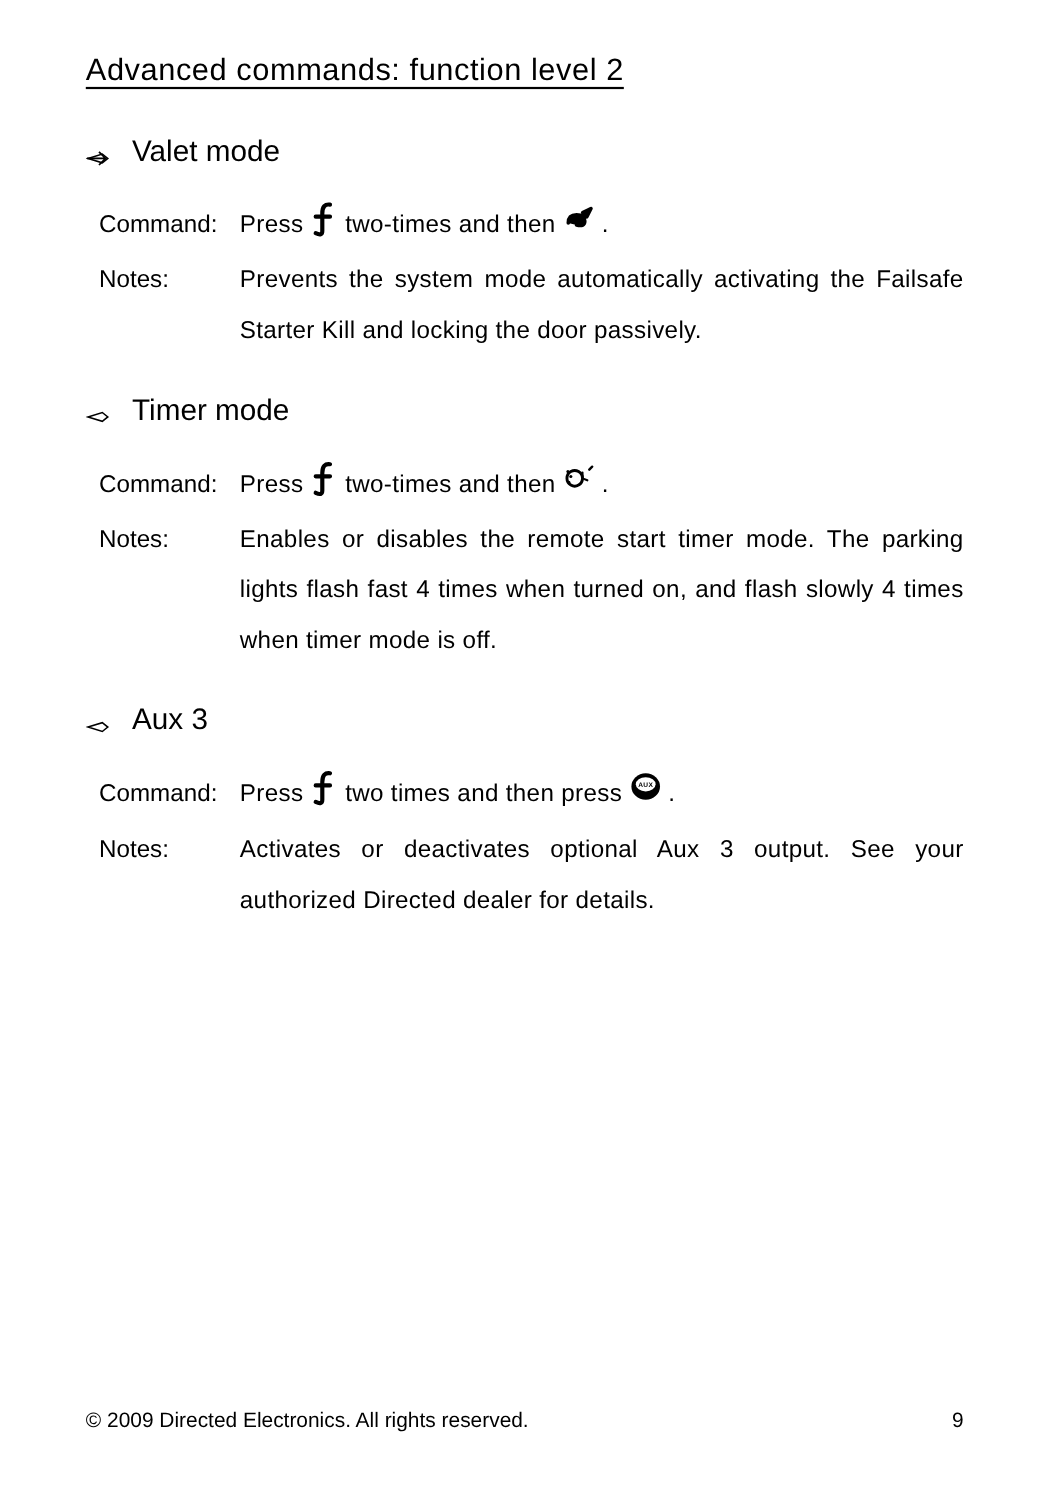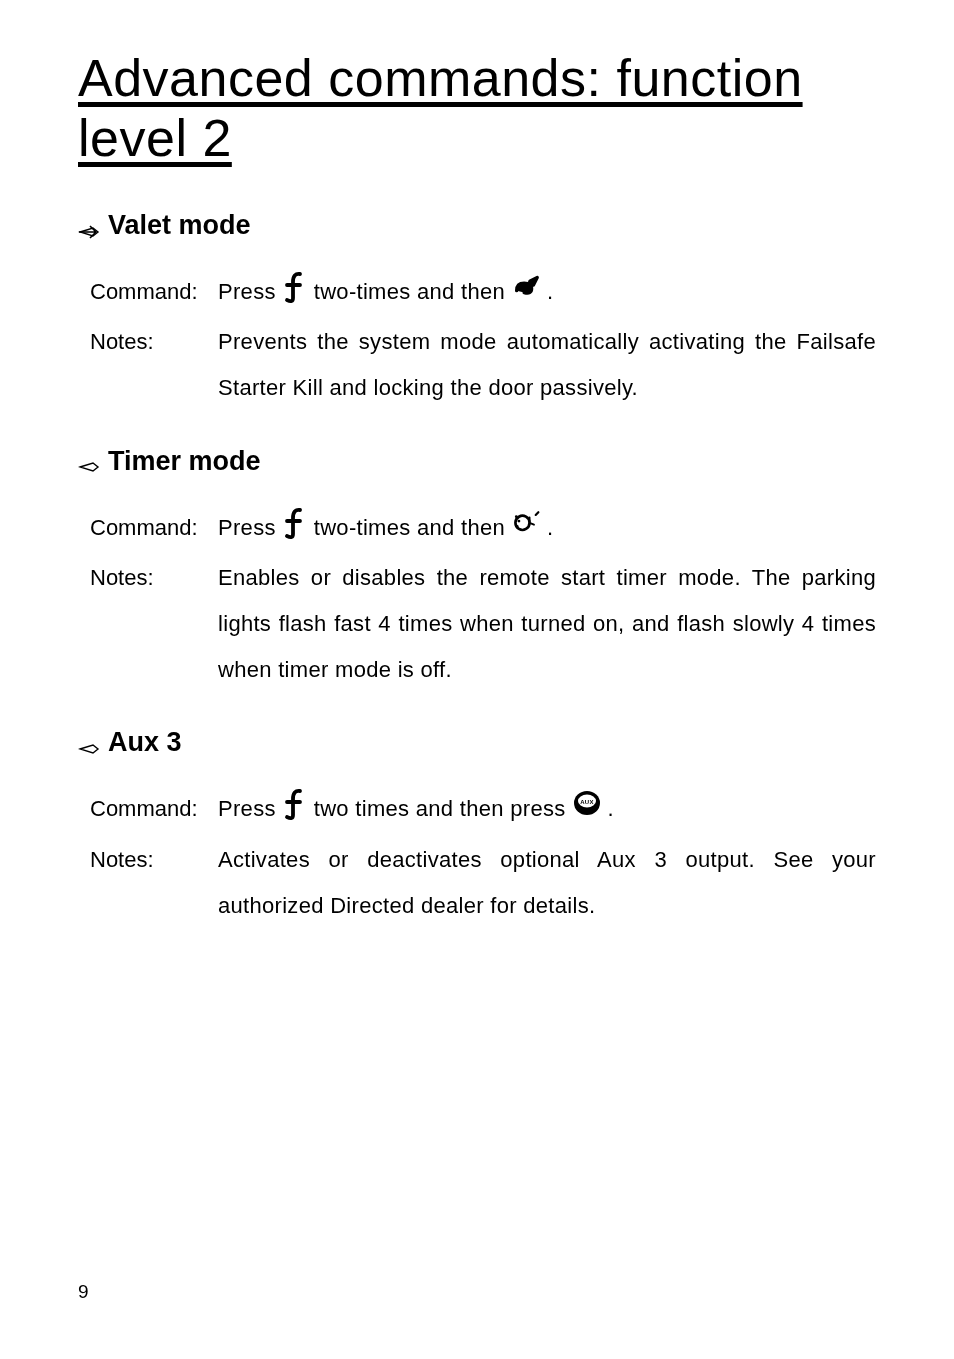--- a/index.html
+++ b/index.html
@@ -11,21 +11,21 @@
       width: 954px;
       height: 1359px;
       background: #fff;
       font-family: 'Futura', 'Century Gothic', 'Trebuchet MS', sans-serif;
       font-weight: 300;
       color: #000;
       position: relative;
       padding: 48px 78px 0 78px;
     }
     .page-title {
-      font-size: 52px;
+      font-size: 28px;
       font-weight: 400;
       text-decoration: underline;
       text-underline-offset: 6px;
       letter-spacing: 0.5px;
       margin-bottom: 42px;
       position: relative;
     }
     .page-title::after {
       content: "";
       display: block;
@@ -34,25 +34,25 @@
       left: 0;
       right: -78px;
       height: 1px;
       background: transparent;
     }
     .section {
       margin-bottom: 34px;
     }
     .section-heading {
       font-size: 27px;
-      font-weight: 700;
+      font-weight: 400;
       margin-bottom: 28px;
       display: flex;
       align-items: center;
-      gap: 8px;
+      gap: 20px;
     }
     .arrow-icon {
       display: inline-block;
       width: 22px;
       height: 18px;
     }
     .row {
       display: flex;
       margin-left: 12px;
       margin-bottom: 4px;
@@ -235,14 +235,15 @@
 
   <div class="row">
     <div class="label label-light">
       <span>Notes</span><span>:</span>
     </div>
     <div class="content">Activates or deactivates optional Aux 3 output. See your authorized Directed dealer for details.</div>
   </div>
 </div>
 
 <div class="footer">
+  <span>© 2009 Directed Electronics. All rights reserved.</span>
   <span>9</span>
 </div>
 
 </body></html>

